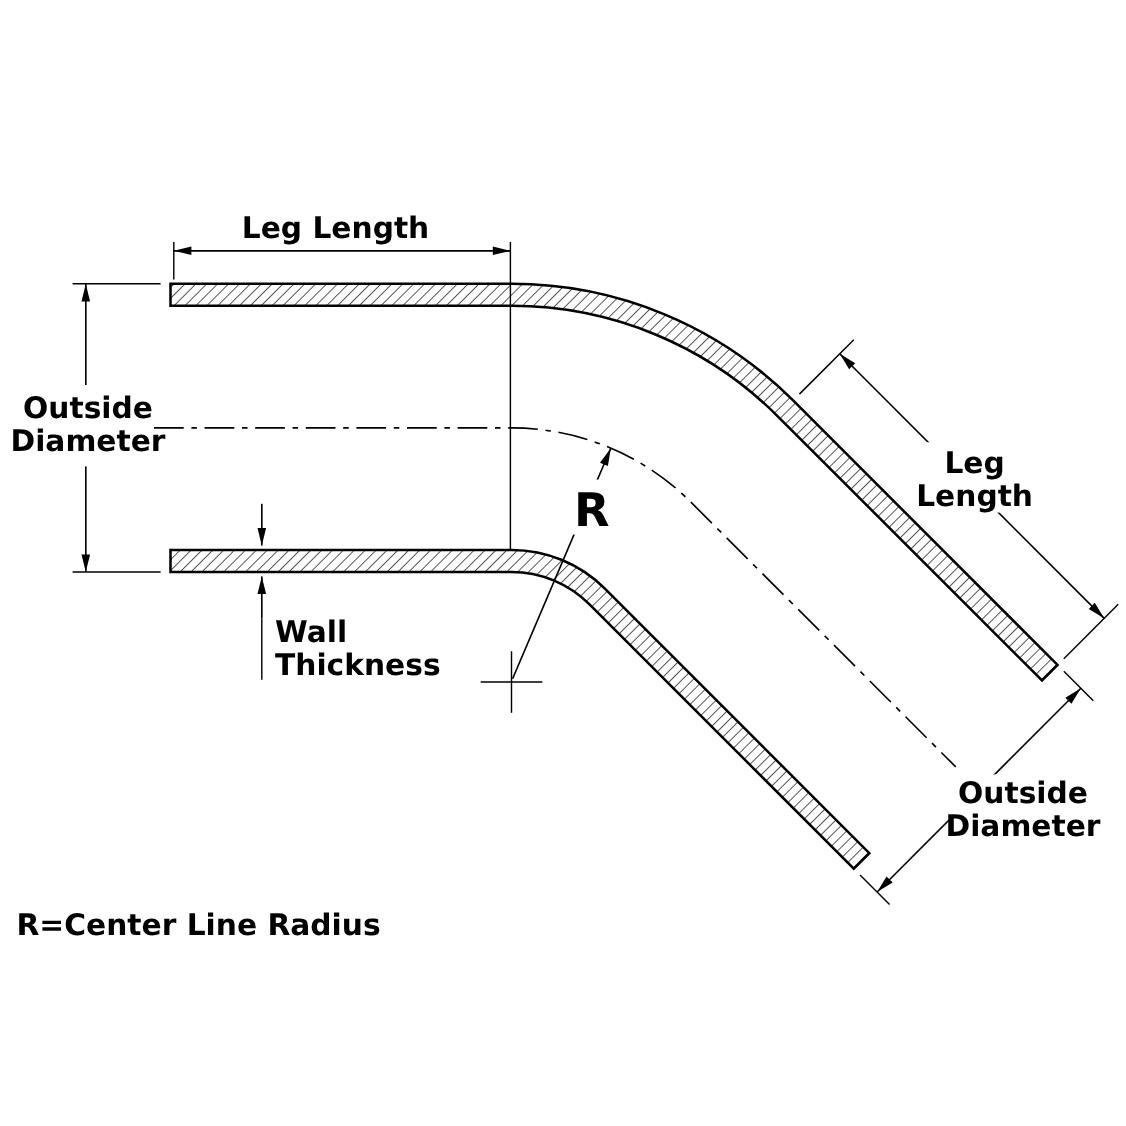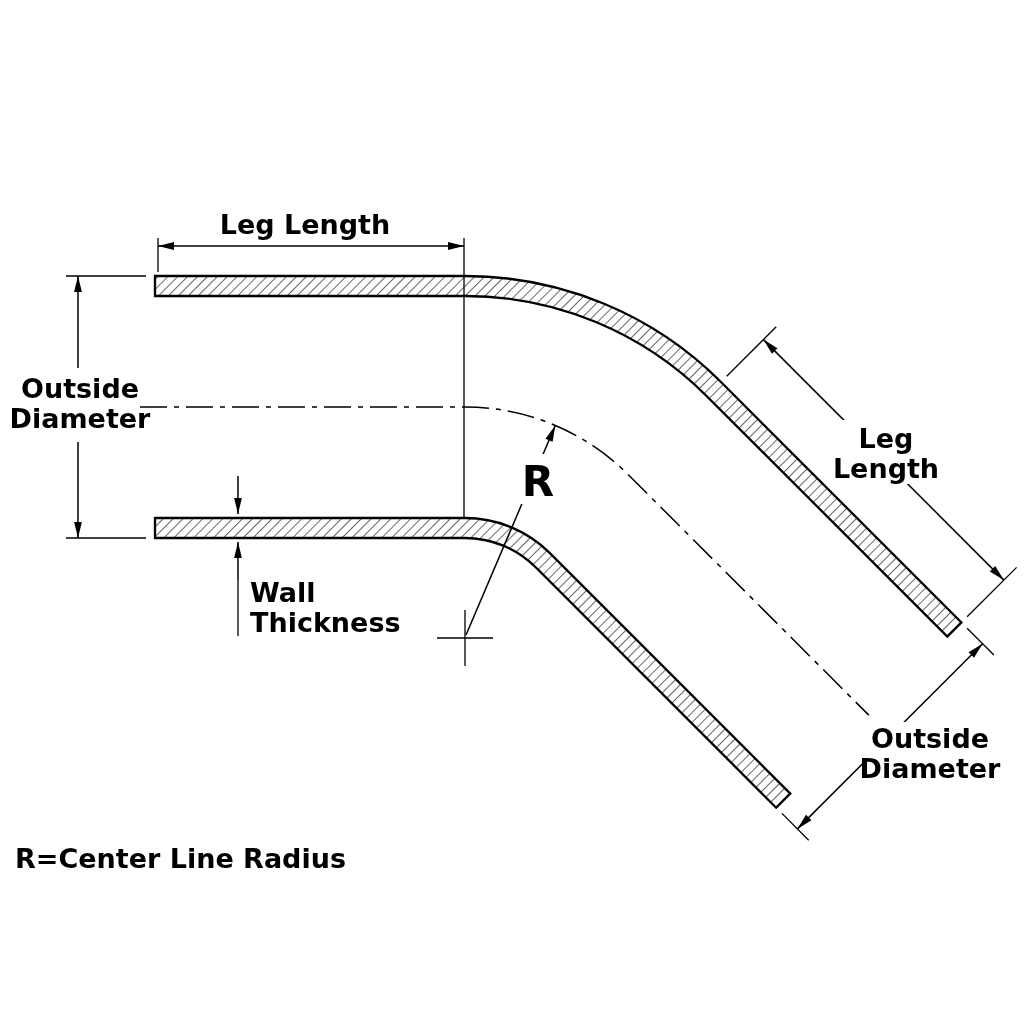--- a/index.html
+++ b/index.html
@@ -2,21 +2,20 @@
 <html><head>
 <meta charset="utf-8">
 <style>
   html, body { margin: 0; padding: 0; background: #ffffff; }
   .stage {
     width: 1024px;
     height: 906px;
     position: relative;
     background: #ffffff;
     font-family: "DejaVu Sans", "Liberation Sans", sans-serif;
-    margin-top: 18px;
   }
   text { font-family: "DejaVu Sans", "Liberation Sans", sans-serif; fill: #000000; }
   .dim-label    { font-size: 27px; font-weight: bold; }
   .r-label      { font-size: 42px; font-weight: bold; }
   .legend-label { font-size: 27px; font-weight: bold; }
   .thin { stroke: #000000; stroke-width: 1.3; fill: none; }
   .dim  { stroke: #000000; stroke-width: 1.5; fill: none; }
   .tube { stroke: #000000; stroke-width: 2.3; }
   .cl   { stroke: #000000; stroke-width: 1.5; fill: none; stroke-dasharray: 27 7 5 7; }
   .mask { fill: #ffffff; }

